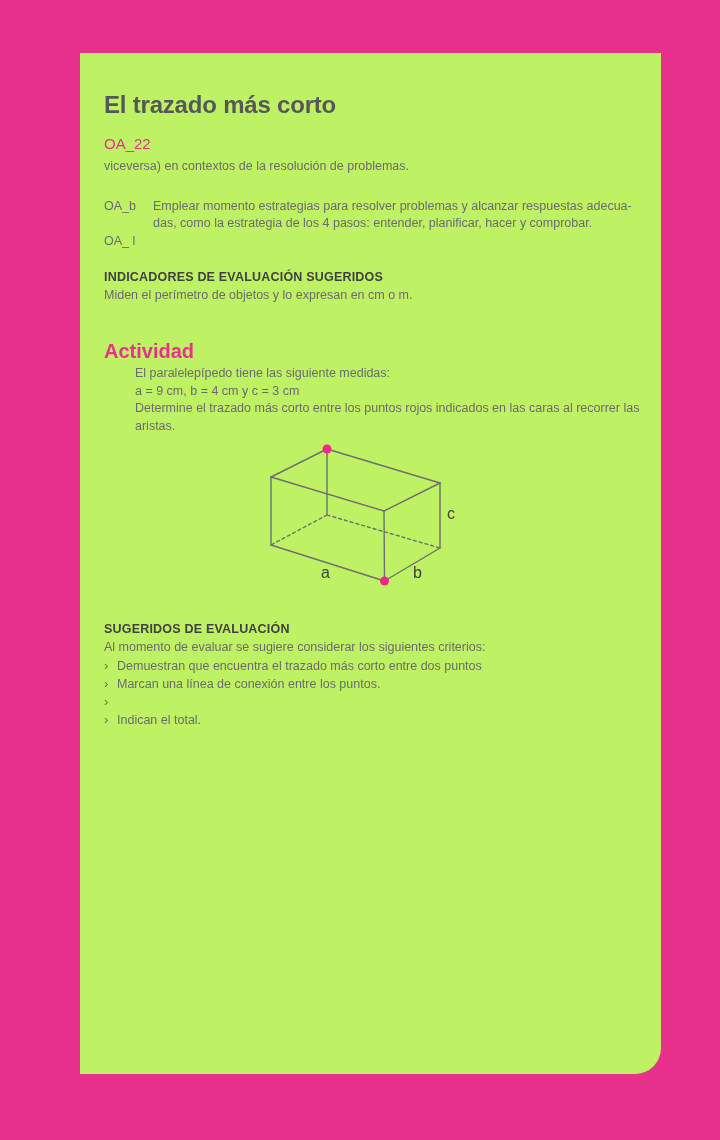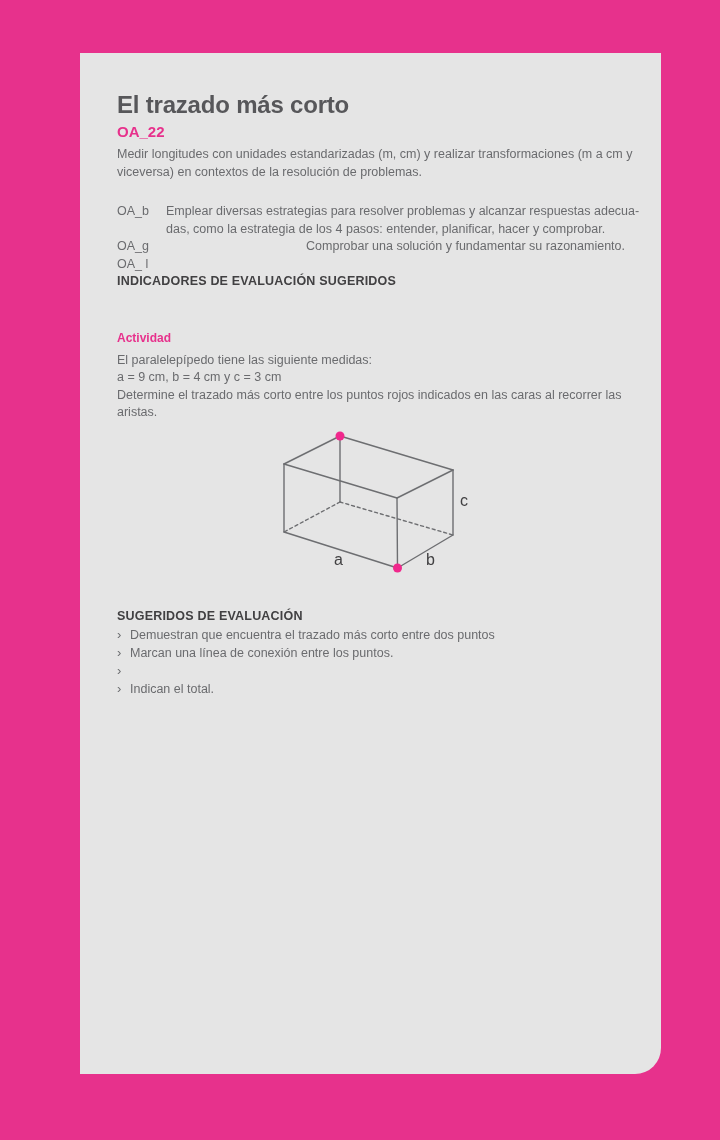--- a/index.html
+++ b/index.html
@@ -13,37 +13,37 @@
     font-family: "Liberation Sans", sans-serif;
     position: relative;
     overflow: hidden;
   }
   .card {
     position: absolute;
     left: 80px;
     top: 53px;
     width: 581px;
     height: 1021px;
-    background: #e5e5e5;
+    background: #bef264;
     border-radius: 0 0 26px 0;
     box-sizing: border-box;
-    padding: 38px 36px 0 37px;
+    padding: 38px 36px 0 24px;
   }
   .page-title {
     font-size: 24px;
     font-weight: 700;
     color: #57575a;
     line-height: 28px;
     letter-spacing: -0.2px;
     margin: 0;
   }
   .oa-heading {
-    margin-top: 4px;
+    margin-top: 16px;
     font-size: 15px;
-    font-weight: 700;
+    font-weight: 400;
     color: #e7318c;
     line-height: 18px;
   }
   .body-text {
     font-size: 12.5px;
     color: #6a6b6e;
     line-height: 17.5px;
   }
   .line { white-space: nowrap; }
   .para-1 { margin-top: 5px; }
@@ -57,30 +57,30 @@
     line-height: 17.5px;
   }
   .section-heading {
     font-size: 12.5px;
     font-weight: 700;
     color: #414042;
     line-height: 17.5px;
     letter-spacing: 0.2px;
     margin: 0;
   }
-  .indicators-heading { }
+  .indicators-heading { margin-top: 19px; }
   .activity-heading {
     margin-top: 36px;
-    font-size: 12px;
+    font-size: 20px;
     font-weight: 700;
     color: #e7318c;
     line-height: 22px;
     margin-bottom: 0;
   }
-  .activity-text { margin-top: 3px; }
+  .activity-text { margin-top: 3px; margin-left: 31px; }
   .figure-wrap {
     margin-top: 0;
     margin-left: 153px;
     width: 210px;
     height: 160px;
   }
   .figure-wrap svg { display: block; }
   .box-edge {
     stroke: #6d6e71;
     stroke-width: 1.4;
@@ -107,44 +107,40 @@
 </head>
 <body>
 
 <div class="card">
 
   <h1 class="page-title">El trazado más corto</h1>
 
   <div class="oa-heading">OA_22</div>
 
   <div class="body-text para-1">
-    <div class="line">Medir longitudes con unidades estandarizadas (m, cm) y realizar transformaciones (m a cm y</div>
     <div class="line">viceversa) en contextos de la resolución de problemas.</div>
   </div>
 
   <div class="oa-list">
     <div class="oa-row">
       <div class="oa-code">OA_b</div>
       <div class="body-text">
-        <div class="line">Emplear diversas estrategias para resolver problemas y alcanzar respuestas adecua-</div>
+        <div class="line">Emplear momento estrategias para resolver problemas y alcanzar respuestas adecua-</div>
         <div class="line">das, como la estrategia de los 4 pasos: entender, planificar, hacer y comprobar.</div>
       </div>
     </div>
     <div class="oa-row">
-      <div class="oa-code">OA_g</div>
-      <div class="body-text">
-        <div class="line">Comprobar una solución y fundamentar su razonamiento.</div>
-      </div>
-    </div>
-    <div class="oa-row">
       <div class="oa-code">OA_ l</div>
     </div>
   </div>
 
   <h3 class="section-heading indicators-heading">INDICADORES DE EVALUACIÓN SUGERIDOS</h3>
+  <div class="body-text">
+    <div class="line">Miden el perímetro de objetos y lo expresan en cm o m.</div>
+  </div>
 
   <div class="activity-heading">Actividad</div>
 
   <div class="body-text activity-text">
     <div class="line">El paralelepípedo tiene las siguiente medidas:</div>
     <div class="line">a = 9 cm, b = 4 cm y c = 3 cm</div>
     <div class="line">Determine el trazado más corto entre los puntos rojos indicados en las caras al recorrer las</div>
     <div class="line">aristas.</div>
   </div>
 
@@ -170,20 +166,23 @@
       <circle cx="70" cy="14" r="4.5" fill="#f0288c"></circle>
       <circle cx="127.5" cy="146" r="4.5" fill="#f0288c"></circle>
 
       <text class="edge-label" x="64" y="143">a</text>
       <text class="edge-label" x="156" y="143">b</text>
       <text class="edge-label" x="190" y="84">c</text>
     </svg>
   </div>
 
   <h3 class="section-heading criteria-heading">SUGERIDOS DE EVALUACIÓN</h3>
+  <div class="body-text">
+    <div class="line">Al momento de evaluar se sugiere considerar los siguientes criterios:</div>
+  </div>
 
   <div class="bullet-list">
     <div class="bullet-row">
       <span class="bullet-marker">›</span>
       <span class="bullet-text line">Demuestran que encuentra el trazado más corto entre dos puntos</span>
     </div>
     <div class="bullet-row">
       <span class="bullet-marker">›</span>
       <span class="bullet-text line">Marcan una línea de conexión entre los puntos.</span>
     </div>

